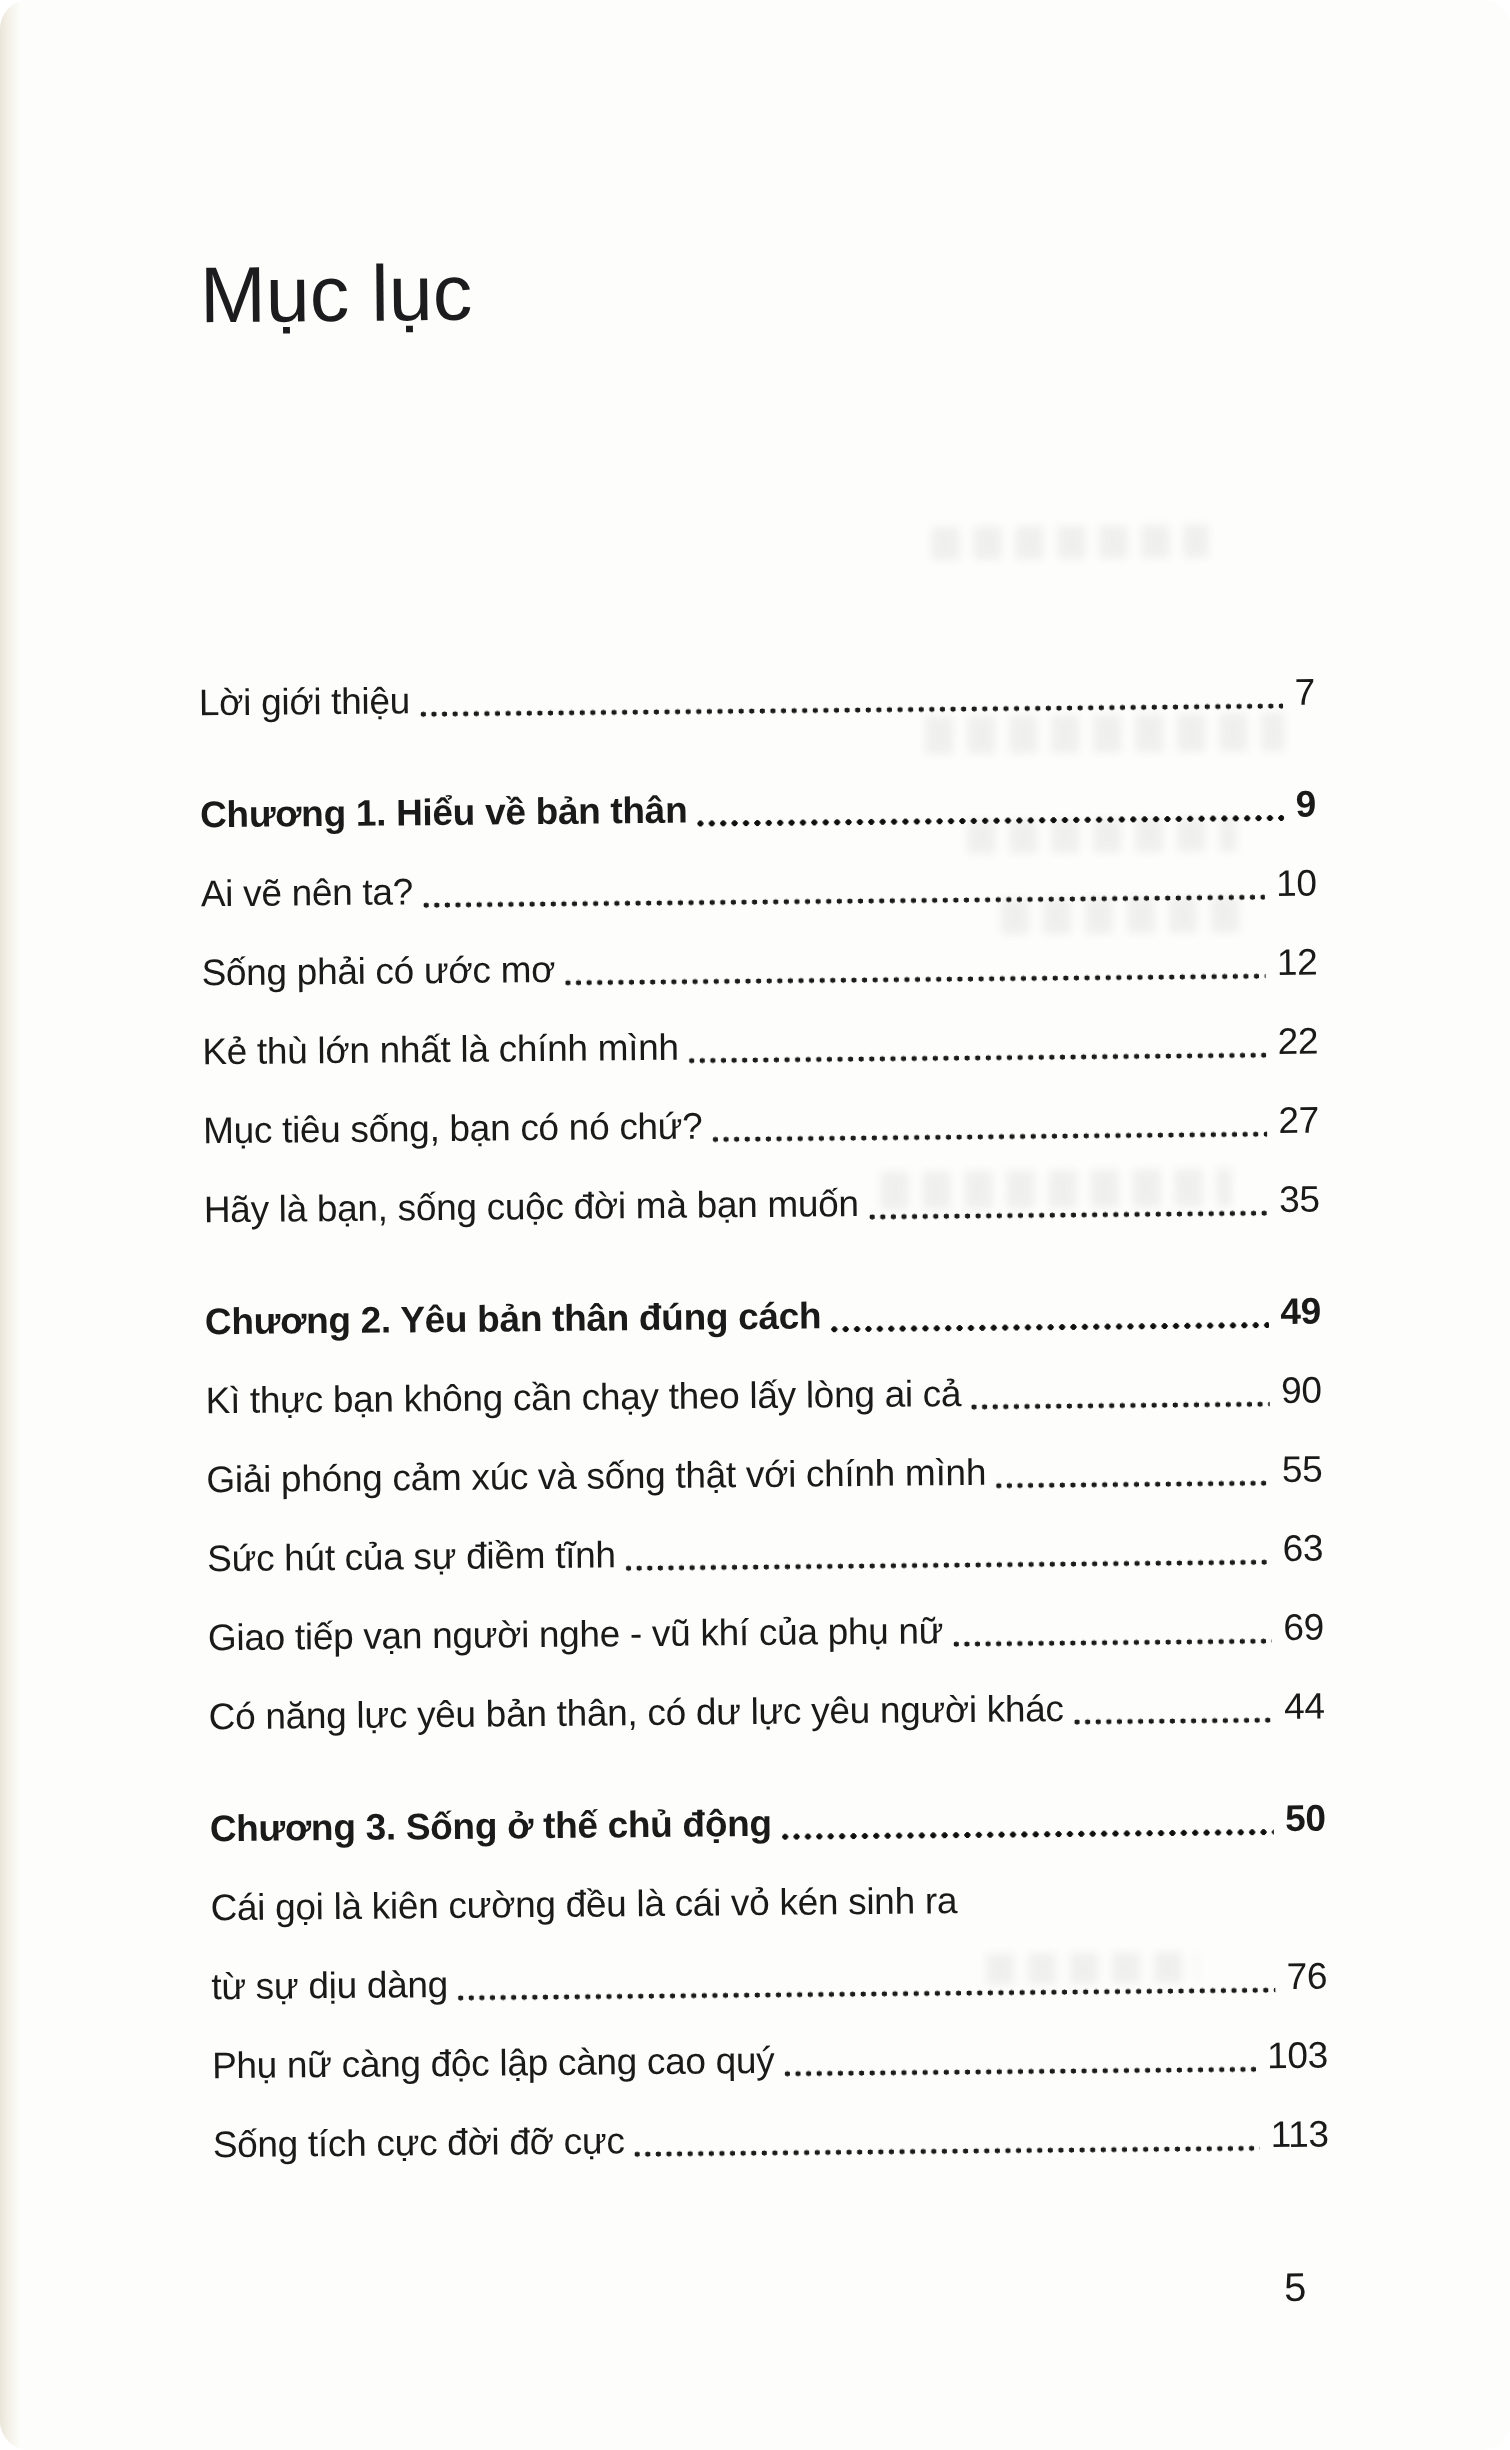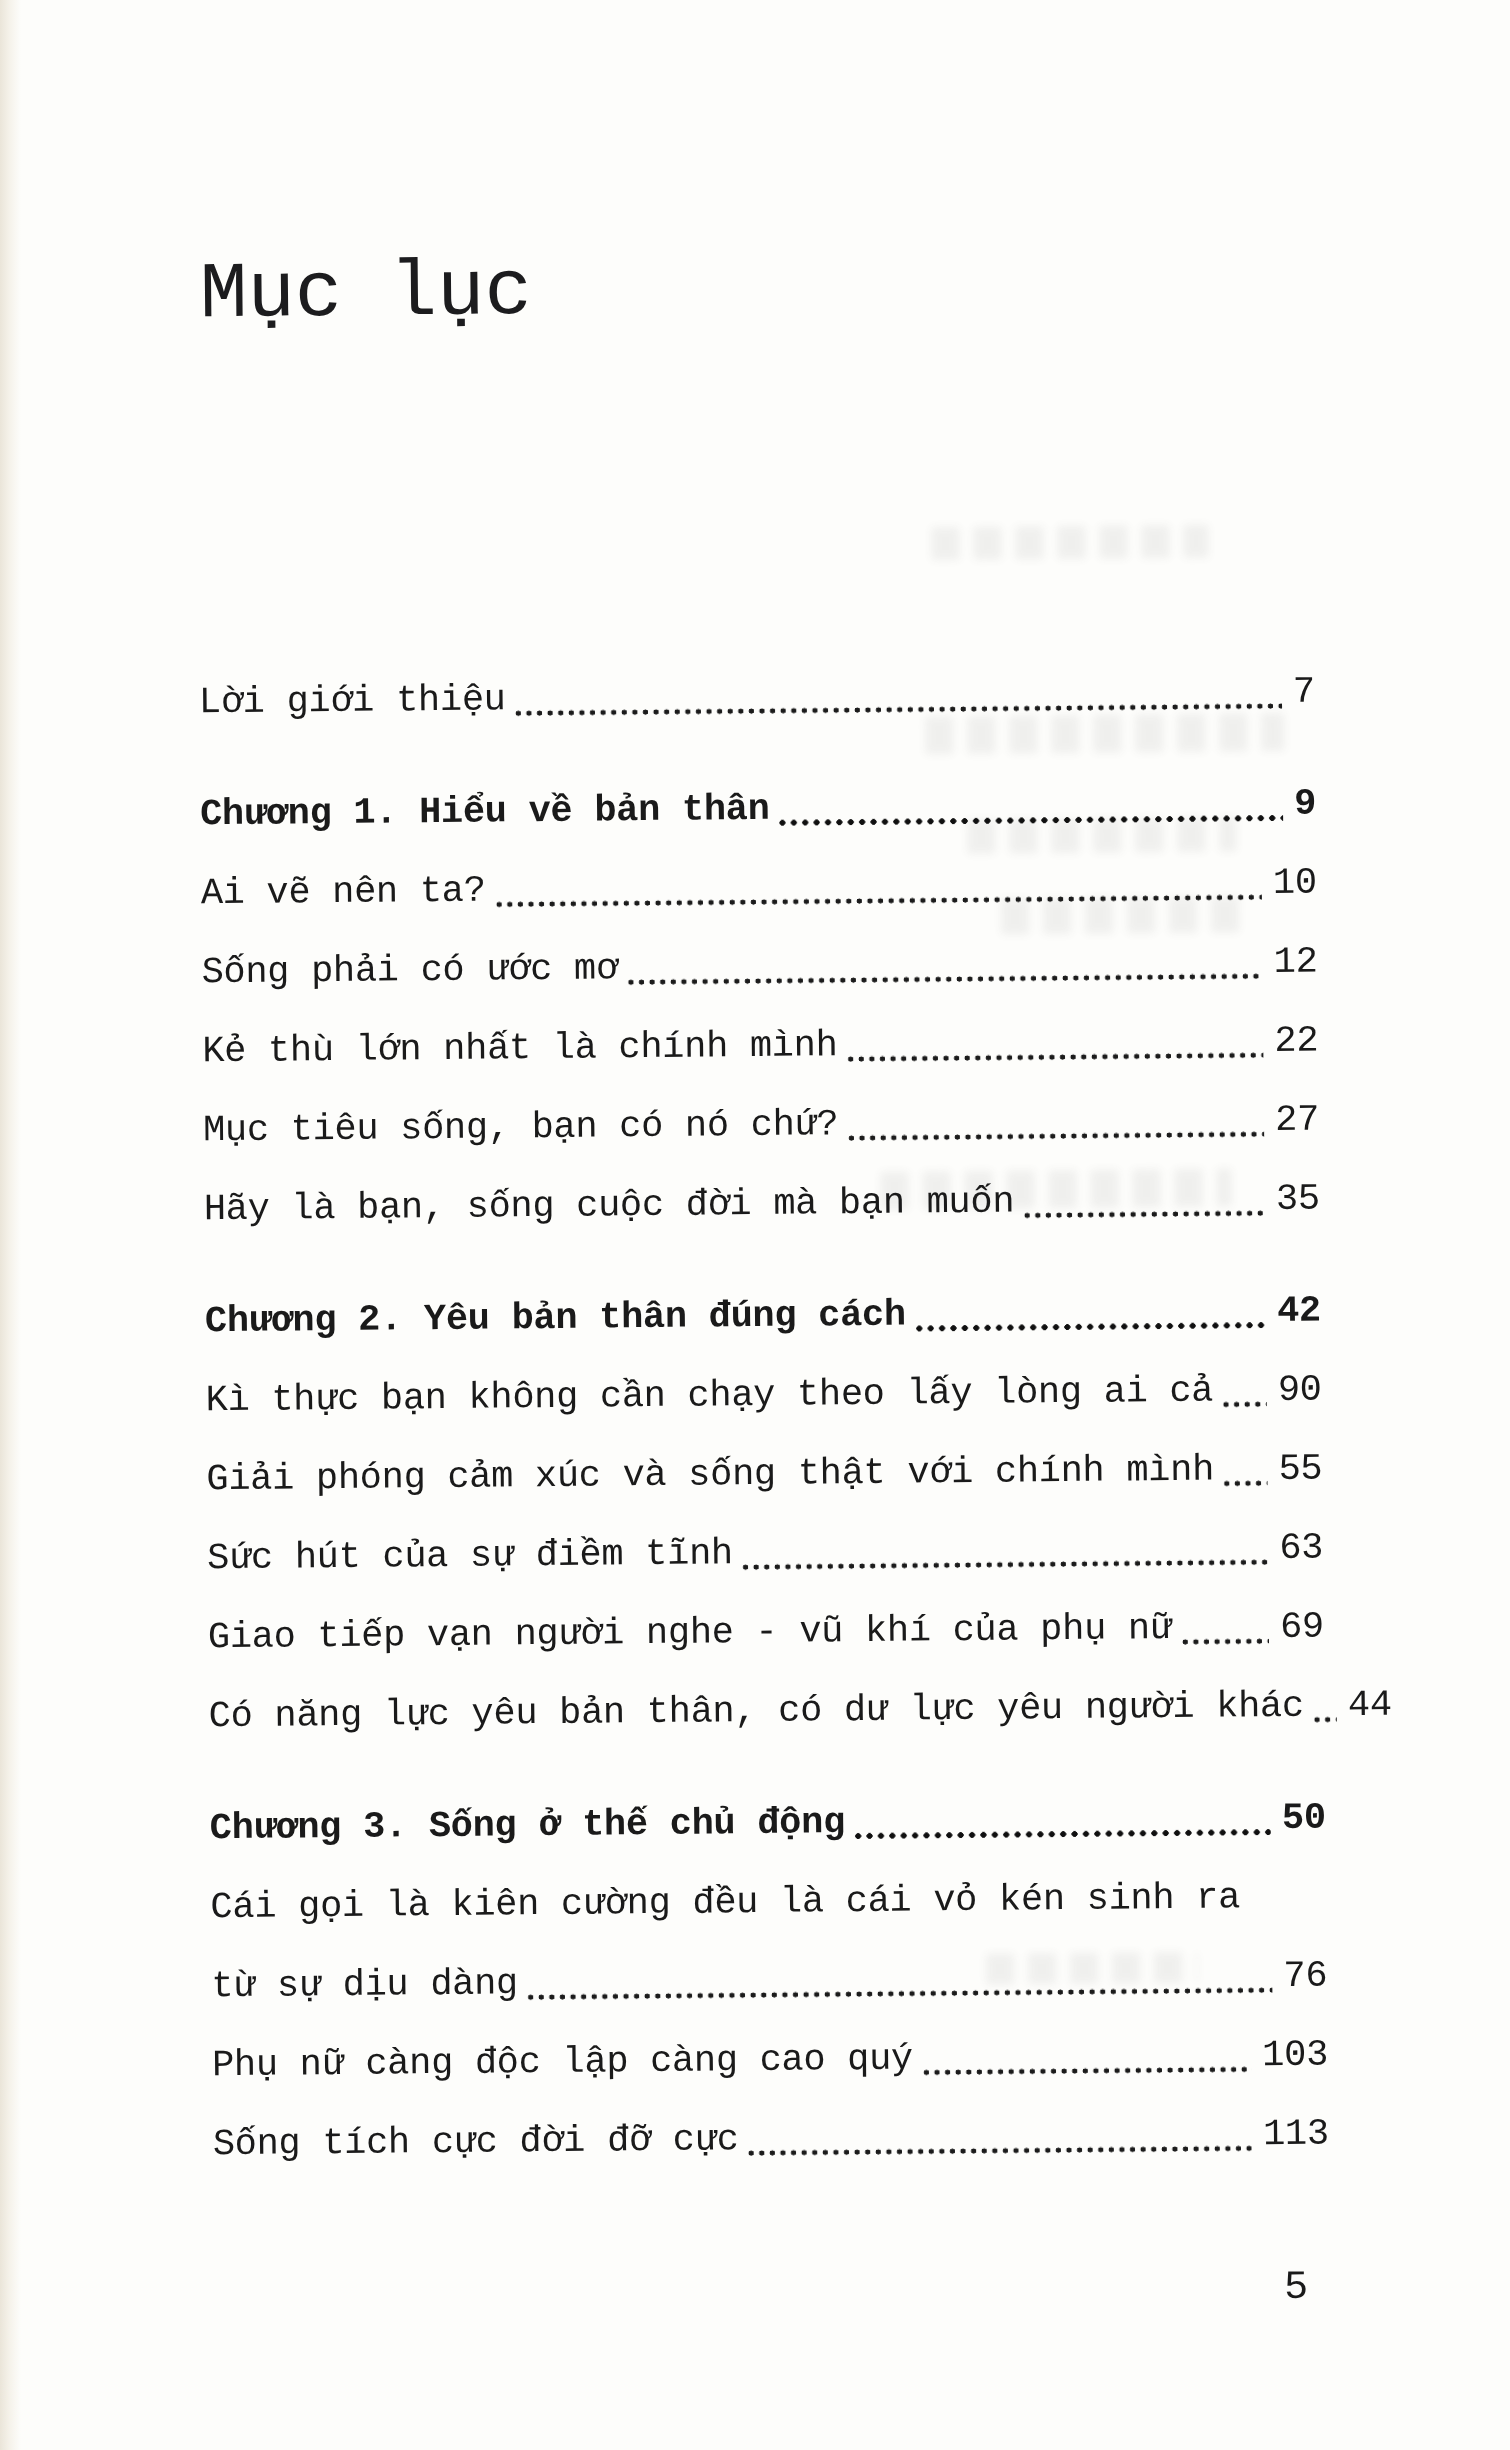--- a/index.html
+++ b/index.html
@@ -1,19 +1,20 @@
 <!DOCTYPE html>
 <html style="font-size:13px"><head>
 <meta charset="utf-8">
 <style>
   html,body{margin:0;padding:0;background:#ffffff}
   .page{
     position:relative;width:1511px;height:2450px;overflow:hidden;
     background:#fdfdfb;color:#1a1a1a;
-    font-family:Liberation Mono, monospace;
+    font-family:Liberation Sans, sans-serif;
+    border-radius:29px;
   }
   .edge{
     position:absolute;left:0;top:0;bottom:0;width:21px;
     background:linear-gradient(90deg,#eae5d9 0%,#f5f2ea 45%,rgba(255,255,255,0) 100%);
   }
   .content{position:absolute;inset:0;transform:rotate(-0.55deg);transform-origin:50% 50%;}
   .title{
     position:absolute;left:209px;top:246px;margin:0;
     font-size:79px;font-weight:400;line-height:1.12;letter-spacing:0;
     color:#1c1c1e;z-index:2;
@@ -91,21 +92,21 @@
           <span class="num">27</span>
         </div>
         <div class="row">
           <span class="label">Hãy là bạn, sống cuộc đời mà bạn muốn</span>
           <span class="leader"></span>
           <span class="num">35</span>
         </div>
         <div class="row chapter">
           <span class="label">Chương 2. Yêu bản thân đúng cách</span>
           <span class="leader"></span>
-          <span class="num">42</span>
+          <span class="num">49</span>
         </div>
         <div class="row">
           <span class="label">Kì thực bạn không cần chạy theo lấy lòng ai cả</span>
           <span class="leader"></span>
           <span class="num">90</span>
         </div>
         <div class="row">
           <span class="label">Giải phóng cảm xúc và sống thật với chính mình</span>
           <span class="leader"></span>
           <span class="num">55</span>

